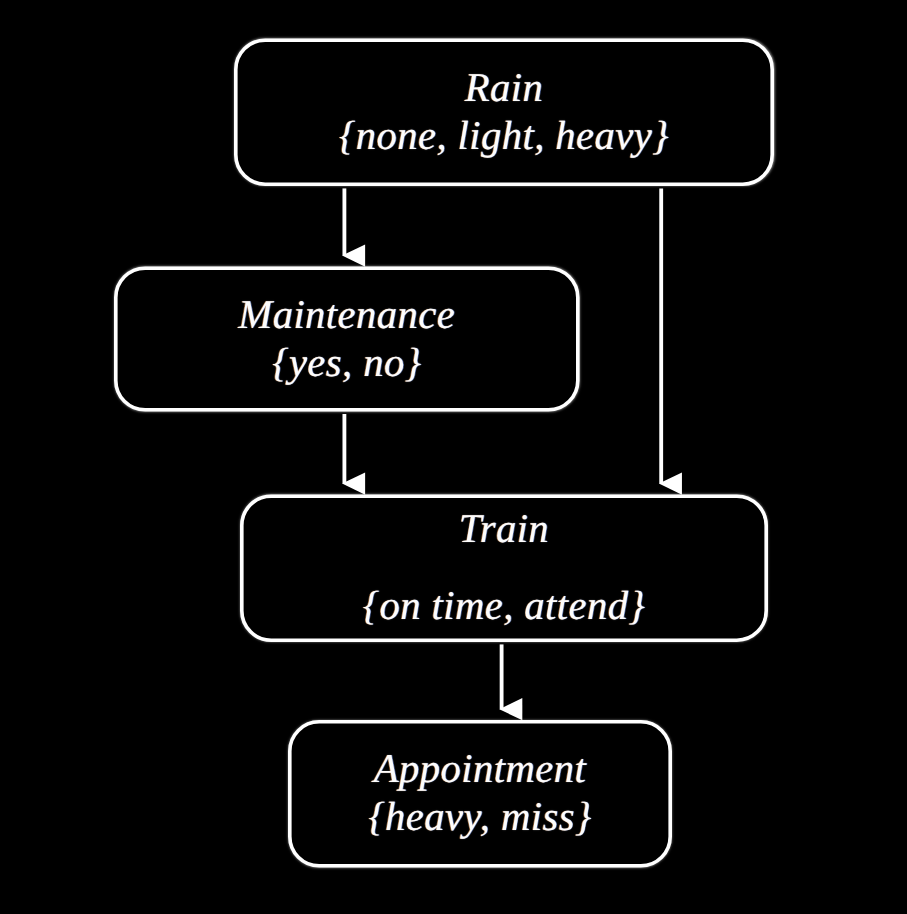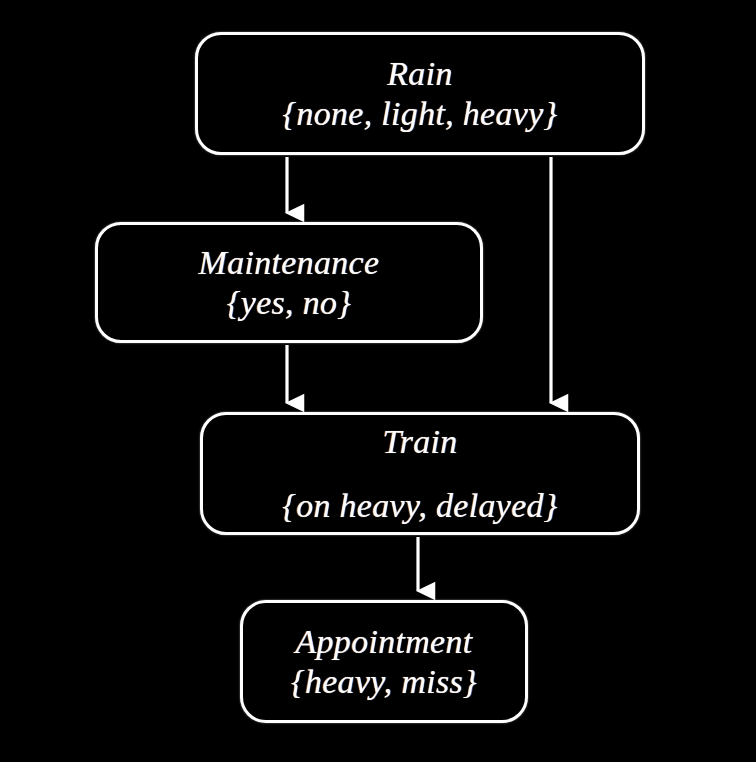--- a/index.html
+++ b/index.html
@@ -65,21 +65,21 @@
       -0.6px 0 0 rgba(255,170,90,0.55),
        0.6px 0 0 rgba(120,160,255,0.55),
        0 0 1px rgba(255,255,255,0.5);
     white-space: nowrap;
   }
 
   
   #node-rain        { left: 195px; top: 32px;  width: 450px; height: 123px; }
   #node-maintenance { left: 95px;  top: 222px; width: 388px; height: 121px; }
   #node-train       { left: 200px; top: 412px; width: 440px; height: 123px; gap: 24px; }
-  #node-appointment { left: 240px; top: 600px; width: 288px; height: 123px; }
+  #node-appointment { left: 240px; top: 600px; width: 320px; height: 123px; }
 </style>
 </head>
 <body>
 
 <div id="diagram-canvas">
 
   <svg class="edge-layer" viewBox="0 0 756 762" width="756" height="762" aria-hidden="true">
     <defs>
       <marker id="arrowhead" markerWidth="7" markerHeight="7" refX="3.1" refY="5.6" orient="auto" markerUnits="strokeWidth">
         <path d="M 0.2 0.2 L 6.0 0.2 L 3.1 6.2 Z" fill="#ffffff"></path>
@@ -100,21 +100,21 @@
     <div class="node-states">{none, light, heavy}</div>
   </div>
 
   <div class="node" id="node-maintenance">
     <div class="node-name">Maintenance</div>
     <div class="node-states">{yes, no}</div>
   </div>
 
   <div class="node" id="node-train">
     <div class="node-name">Train</div>
-    <div class="node-states">{on heavy, delayed}</div>
+    <div class="node-states">{on time, attend}</div>
   </div>
 
   <div class="node" id="node-appointment">
     <div class="node-name">Appointment</div>
     <div class="node-states">{heavy, miss}</div>
   </div>
 
 </div>
 
 </body></html>

